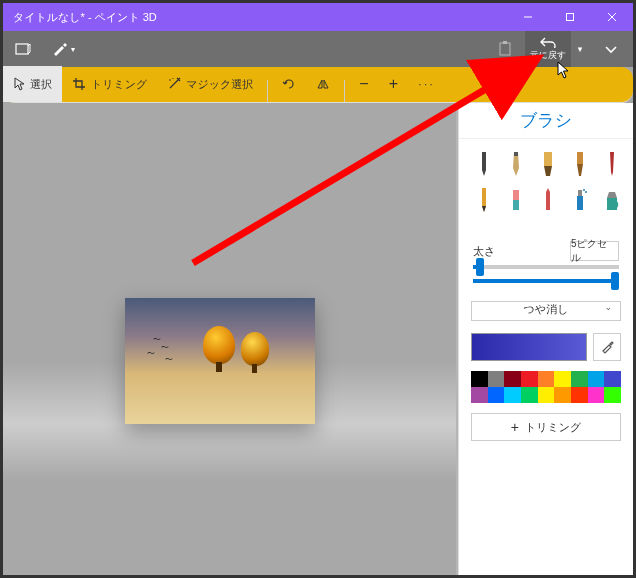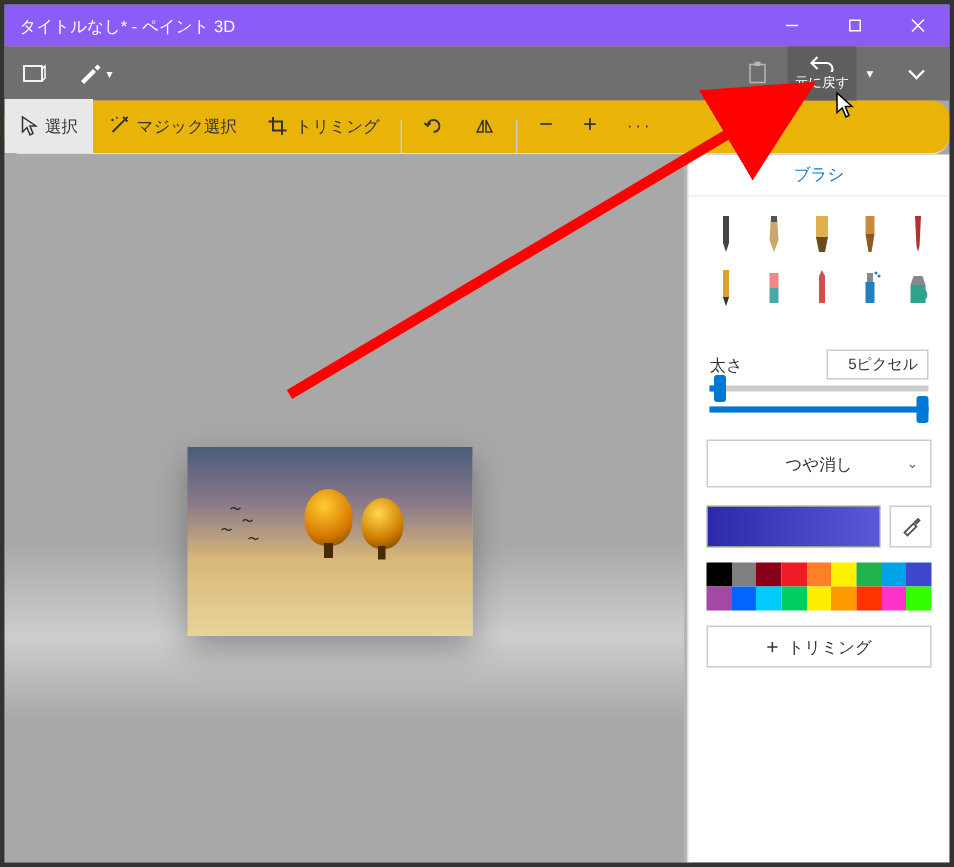--- a/index.html
+++ b/index.html
@@ -23,30 +23,30 @@
 .main { display: flex; height: calc(578px - 28px - 36px - 36px - 6px); }
 .canvas-area { flex: 1; background: linear-gradient(to bottom, #a8a8a8 0%, #a8a8a8 55%, #cdcdcd 68%, #a8a8a8 80%); position: relative; }
 .canvas-img { position: absolute; left: 122px; top: 195px; width: 190px; height: 126px; background: linear-gradient(to bottom, #4a5b7a 0%, #8a7a8a 30%, #d9b878 60%, #e8d49a 100%); box-shadow: 0 8px 20px rgba(0,0,0,0.3); overflow: hidden; }
 .balloon { position: absolute; border-radius: 50% 50% 45% 45%; }
 .b1 { width: 32px; height: 38px; left: 78px; top: 28px; background: radial-gradient(circle at 40% 30%, #ffcc33, #d97a00 60%, #704400); }
 .b1::after { content:""; position:absolute; bottom:-8px; left:13px; width:6px; height:10px; background:#4a2a00; }
 .b2 { width: 28px; height: 34px; left: 116px; top: 34px; background: radial-gradient(circle at 40% 30%, #ffd94d, #cc7a00 60%, #603a00); }
 .b2::after { content:""; position:absolute; bottom:-7px; left:11px; width:5px; height:9px; background:#4a2a00; }
 .bird { position: absolute; font-size: 8px; color: #222; }
 .sidebar { width: 175px; background: #fff; border-left: 1px solid #ddd; display: flex; flex-direction: column; font-size: 11px; color: #333; overflow: hidden; }
-.side-head { text-align: center; padding: 6px 0; color: #0078d4; font-size: 11px; border-bottom: 1px solid #eee; }
+.side-head { text-align: center; padding: 6px 0; color: #0078d4; font-size: 17px; border-bottom: 1px solid #eee; }
 .tool-grid { display: grid; grid-template-columns: repeat(5, 1fr); gap: 6px; padding: 10px 12px 6px; }
 .tool-cell { width: 26px; height: 30px; display: flex; align-items: center; justify-content: center; }
 .slider-sec { padding: 8px 14px 2px; }
 .slider-row { display: flex; justify-content: space-between; align-items: center; margin-bottom: 4px; margin-top: 12px; }
-.slider-val { width: 68px; height: 20px; border: 1px solid #ccc; font-size: 10px; display: flex; align-items: center; justify-content: flex-end; padding-right: 6px; }
+.slider-val { width: 49px; height: 20px; border: 1px solid #ccc; font-size: 10px; display: flex; align-items: center; justify-content: flex-end; padding-right: 6px; }
 .slider-track { height: 4px; background: #ccc; position: relative; margin: 4px 0 10px; }
 .slider-fill { position: absolute; height: 4px; background: #0078d4; left: 0; }
 .slider-thumb { position: absolute; width: 8px; height: 18px; background: #0078d4; top: -7px; border-radius: 2px; }
-.dropdown { margin: 6px 12px; border: 1px solid #ccc; height: 32px; display: flex; align-items: center; justify-content: center; position: relative; font-size: 11px; }
+.dropdown { margin: 6px 12px; border: 1px solid #ccc; height: 20px; display: flex; justify-content: center; position: relative; font-size: 11px; }
 .dropdown .chev { position: absolute; right: 8px; font-size: 9px; color: #666; }
 .color-row { display: flex; gap: 6px; margin: 6px 12px; align-items: center; }
 .cur-color { flex: 1; height: 28px; background: linear-gradient(to right, #2a2aaa, #5a5ad6); border: 1px solid #999; }
 .picker { width: 28px; height: 28px; border: 1px solid #ccc; display: flex; align-items: center; justify-content: center; }
 .palette { display: grid; grid-template-columns: repeat(9, 1fr); gap: 0; margin: 4px 12px; }
 .swatch { height: 16px; }
 .add-color { margin: 6px 12px 10px; height: 28px; border: 1px solid #ccc; display: flex; align-items: center; justify-content: center; gap: 6px; font-size: 11px; }
 .divider-v { width: 2px; background: #b5b5b5; }
 .arrow-overlay { position: absolute; left: 0; top: 0; pointer-events: none; }
 .cursor { position: absolute; left: 554px; top: 58px; pointer-events:none; }
@@ -119,34 +119,34 @@
       <span class="ico">
           <svg width="12" height="14" viewBox="0 0 12 14">
             <path d="M2 1 L2 11 L5 8 L7 13 L9 12 L7 7 L11 7 Z" fill="none" stroke="#333" stroke-width="1"></path>
           </svg>
         </span>
       <span>選択</span>
     </div>
     <div class="tbtn">
       <span class="ico">
           <svg width="14" height="14" viewBox="0 0 14 14">
+            <path d="M4 1 V10 H13 M1 4 H10 V13" fill="none" stroke="#333" stroke-width="1.3"></path>
+          </svg>
+        </span>
+      <span>トリミング</span>
+    </div>
+    <div class="tbtn">
+      <span class="ico">
+          <svg width="14" height="14" viewBox="0 0 14 14">
             <path d="M3 11 L11 3 M11 3 L13 1 M10 1 L13 4" fill="none" stroke="#333" stroke-width="1.2"></path>
             <circle cx="3" cy="3" r="0.8" fill="#333"></circle>
             <circle cx="6" cy="1.5" r="0.6" fill="#333"></circle>
           </svg>
         </span>
       <span>マジック選択</span>
-    </div>
-    <div class="tbtn">
-      <span class="ico">
-          <svg width="14" height="14" viewBox="0 0 14 14">
-            <path d="M4 1 V10 H13 M1 4 H10 V13" fill="none" stroke="#333" stroke-width="1.3"></path>
-          </svg>
-        </span>
-      <span>トリミング</span>
     </div>
     <div style="width:1px;height:22px;background:#ccc;margin:0 4px"></div>
     <div class="tbtn">
         <svg width="14" height="14" viewBox="0 0 14 14">
           <path d="M3 7 A4 4 0 1 1 7 11" fill="none" stroke="#333" stroke-width="1.2"></path>
           <polyline points="1,5 3,7 5,5" fill="none" stroke="#333" stroke-width="1.2"></polyline>
         </svg>
       </div>
     <div class="tbtn">
         <svg width="14" height="14" viewBox="0 0 14 14">

